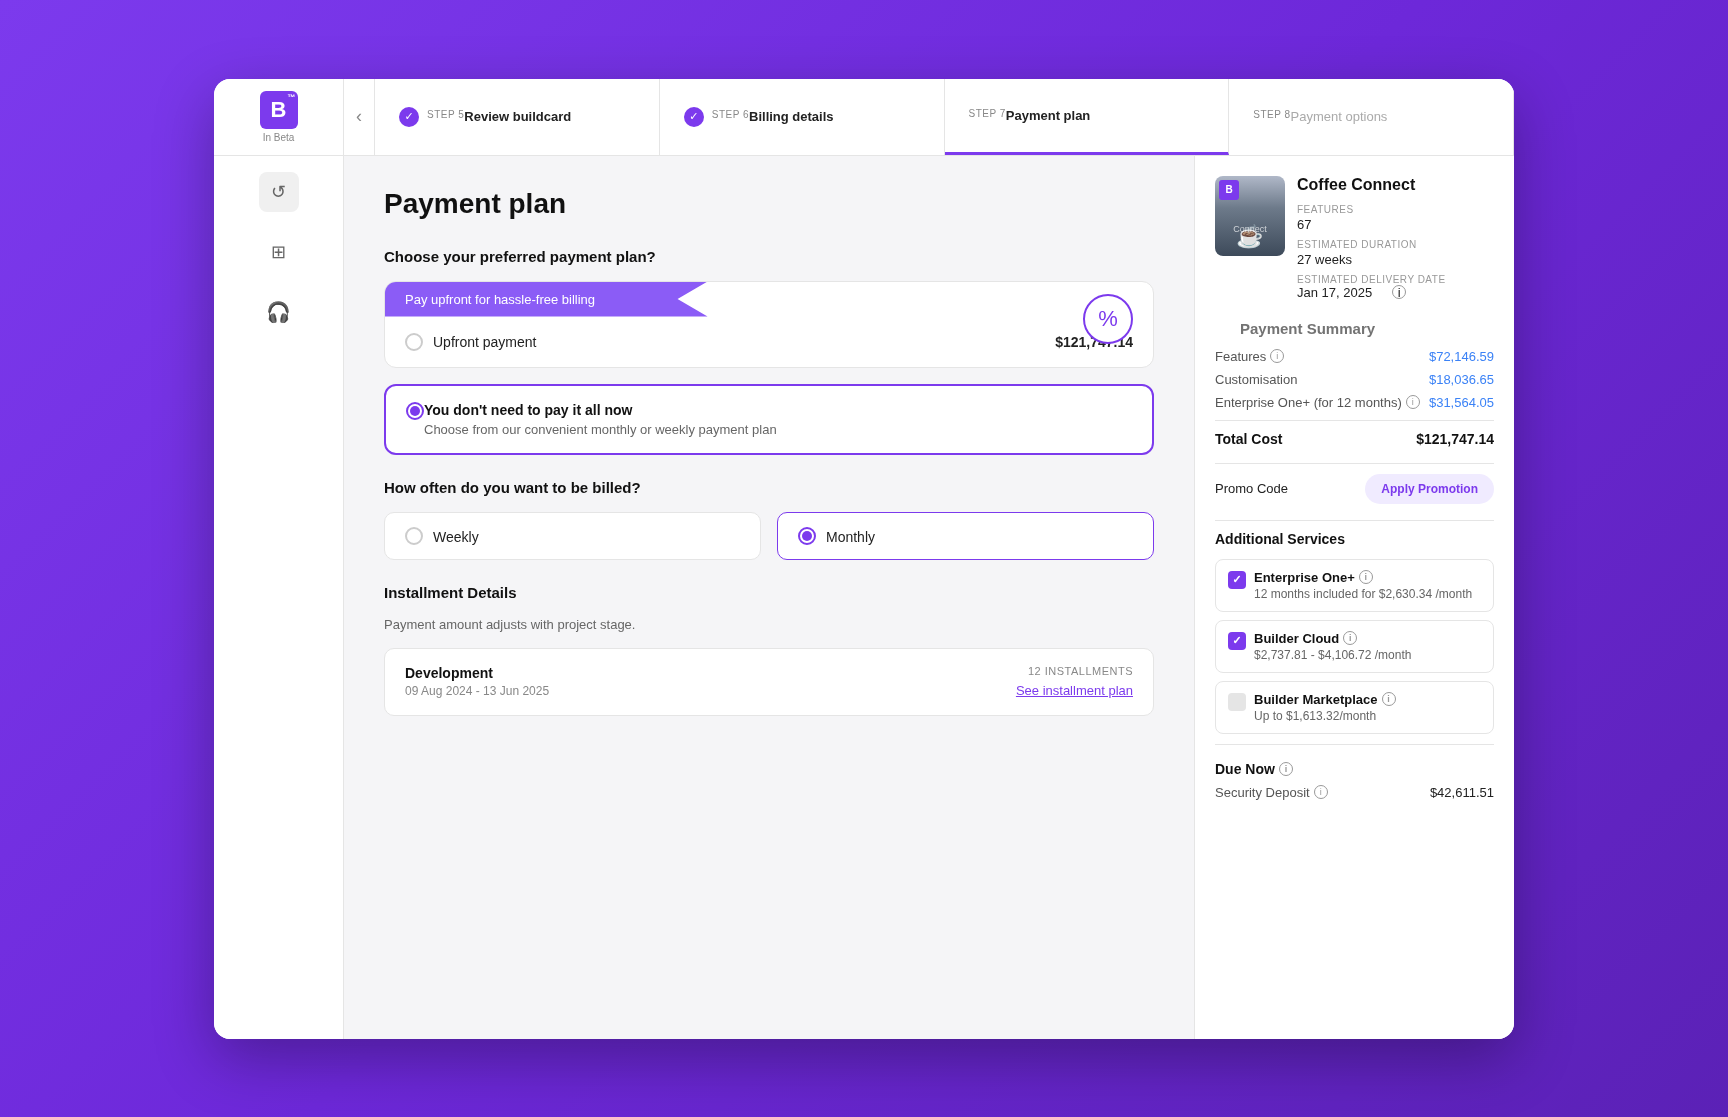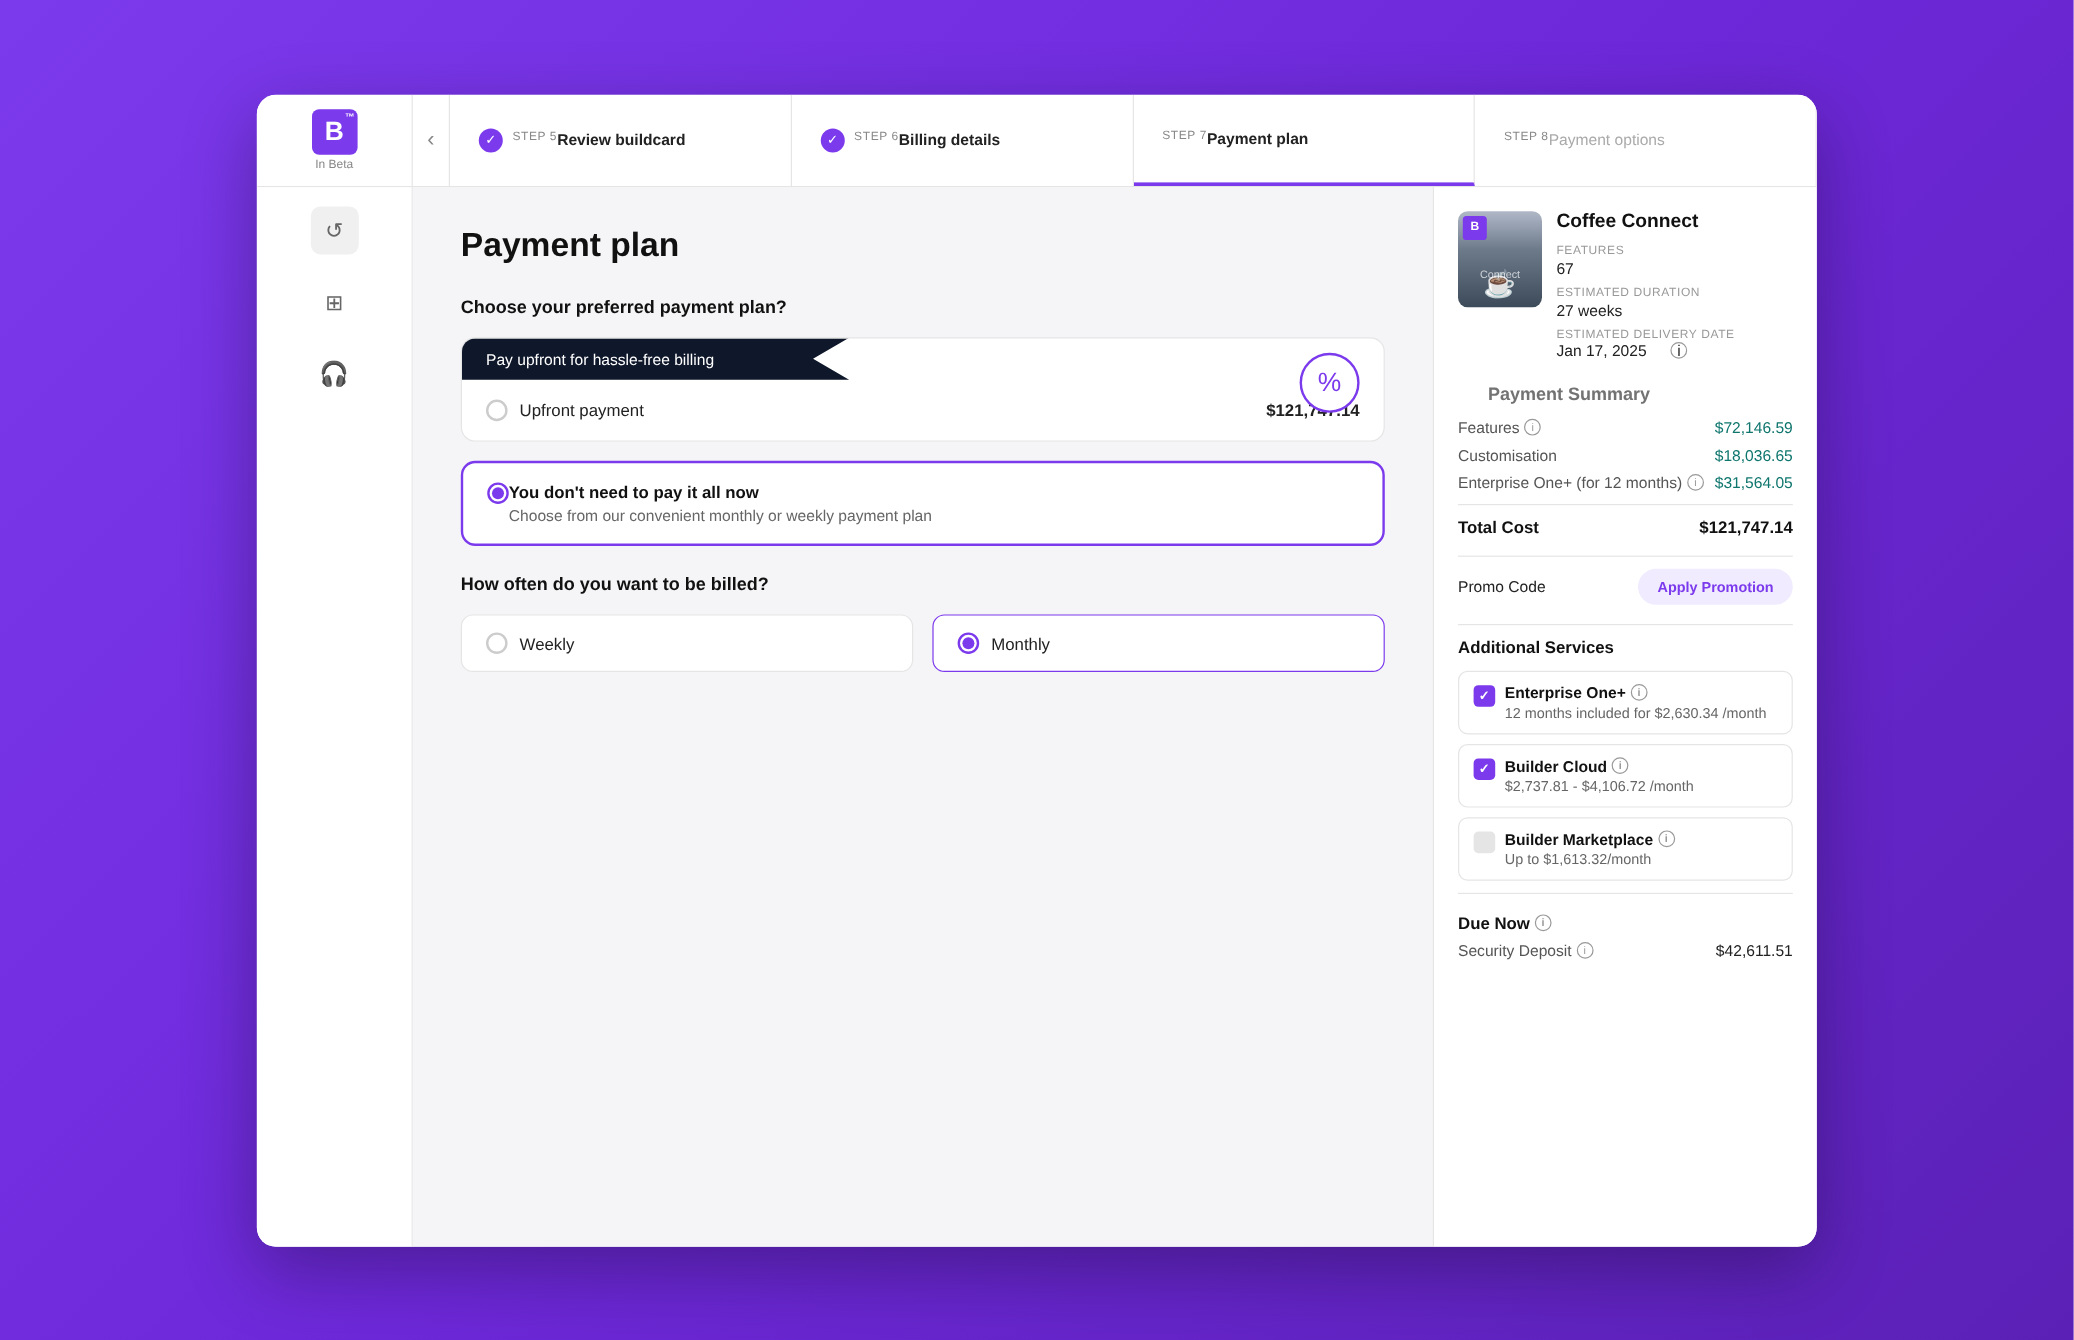--- a/index.html
+++ b/index.html
@@ -154,21 +154,21 @@
     
     .payment-options-card {
       background: #fff;
       border-radius: 12px;
       padding: 0;
       margin-bottom: 16px;
       overflow: hidden;
       border: 1px solid #e5e5e5;
     }
     .upfront-banner {
-      background: #0f172a;
+      background: #8b5cf6;
       color: #fff;
       padding: 10px 20px;
       font-size: 13px;
       font-weight: 500;
       display: flex;
       align-items: center;
       position: relative;
       clip-path: polygon(0 0, calc(100% - 0px) 0, calc(100% - 30px) 50%, calc(100% - 0px) 100%, 0 100%);
       width: 42%;
     }
@@ -327,21 +327,21 @@
     }
     .payment-summary { margin-bottom: 16px; }
     .payment-summary h4 { font-size: 15px; font-weight: 700; color: #737373; margin-bottom: 12px; margin-left: 25px; }
     .summary-row {
       display: flex;
       justify-content: space-between;
       margin-bottom: 8px;
       align-items: center;
     }
     .summary-row .label { font-size: 13px; color: #555; display: flex; align-items: center; gap: 4px; }
-    .summary-row .value { font-size: 13px; color: #0f766e; }
+    .summary-row .value { font-size: 13px; color: #3b82f6; }
     .summary-row.total .label { font-weight: 700; color: #111; font-size: 14px; }
     .summary-row.total .value { font-weight: 700; color: #111; font-size: 14px; }
     .divider { height: 1px; background: #e5e5e5; margin: 10px 0; }
     .promo-row {
       display: flex;
       justify-content: space-between;
       align-items: center;
       margin-bottom: 16px;
     }
     .promo-label { font-size: 13px; color: #222; font-weight: 500; }
@@ -499,20 +499,34 @@
           </div>
           <div class="billing-option selected">
             <div class="radio-outer selected">
               <div class="radio-inner"></div>
             </div>
             <span class="billing-label">Monthly</span>
           </div>
         </div>
       </div>
 
+      <div class="installment-details">
+        <div class="section-label">Installment Details</div>
+        <p class="installment-subtitle">Payment amount adjusts with project stage.</p>
+        <div class="installment-row-card">
+          <div class="inst-left">
+            <h4>Development</h4>
+            <p>09 Aug 2024 - 13 Jun 2025</p>
+          </div>
+          <div class="inst-right">
+            <div class="inst-count">12 INSTALLMENTS</div>
+            <a class="inst-link">See installment plan</a>
+          </div>
+        </div>
+      </div>
     </div>
 
     <div class="right-panel">
 
       <div class="project-card">
         <div class="project-thumb">
           <div class="thumb-logo">B</div>
           <div style="position:absolute; bottom:22px; left:0; right:0; text-align:center; font-size:9px; color:rgba(255,255,255,0.7);">Connect</div>
           <div class="cup-icon">☕</div>
         </div>

